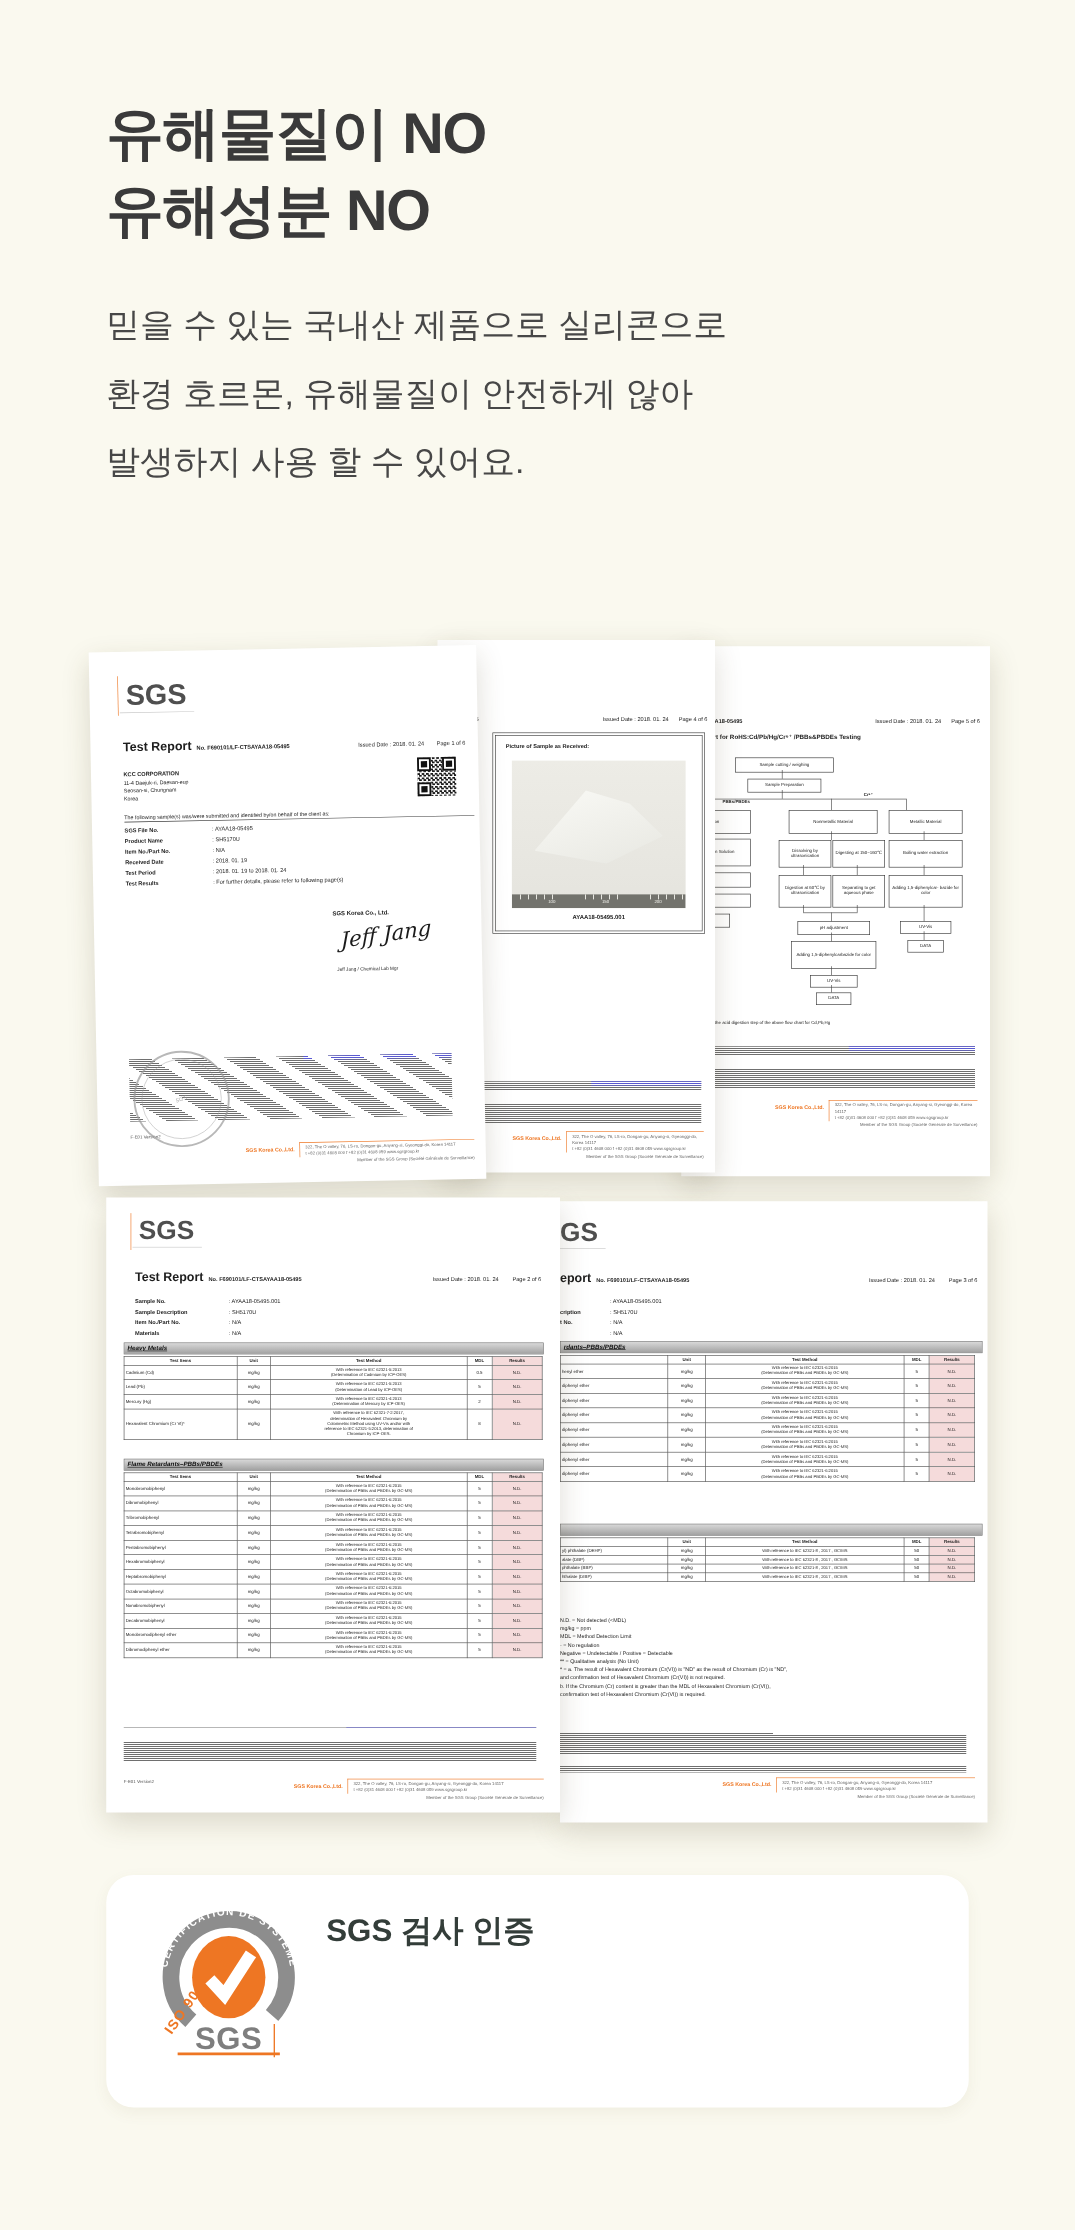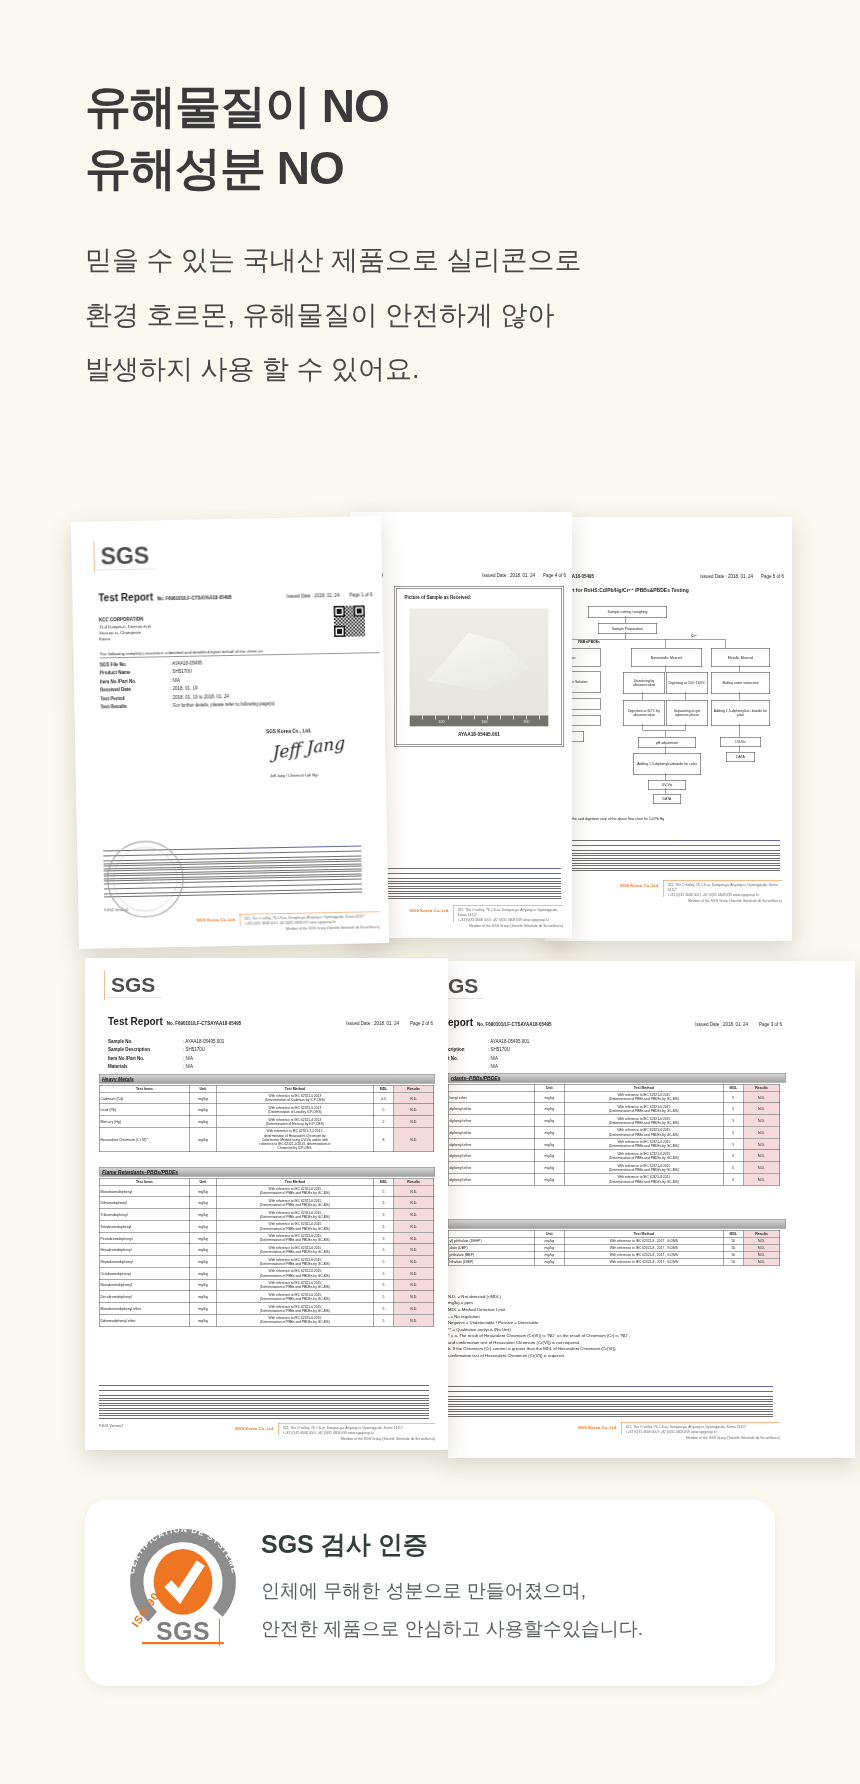--- a/index.html
+++ b/index.html
@@ -481,21 +481,21 @@
       <div class="ftr" style="left:300px;top:930px;width:400px;">
         <div class="frow">
           <span class="co">SGS Korea Co.,Ltd.</span>
           <span class="addr"><span>322, The O valley, 76, LS-ro, Dongan-gu, Anyang-si, Gyeonggi-do, Korea 14117</span><br><span>t +82 (0)31 4608 000  f +82 (0)31 4608 059  www.sgsgroup.kr</span></span>
         </div>
         <div class="member">Member of the SGS Group (Société Générale de Surveillance)</div>
       </div>
     </div>
   </div>
 
-  <div class="doc" style="left:448px;top:961px;width:407px;height:497px;z-index:4;">
+  <div class="doc" style="left:448px;top:961px;width:342px;height:497px;z-index:4;">
     <div class="din" style="width:684px;height:994px;">
       <div class="sgslogo" style="left:-6px;top:26px;font-size:42px;">GS</div>
       <div class="hrow" style="left:0;top:112px;width:668px;">
         <span class="rt">eport</span>
         <span class="rno"><span>No.</span> <span>F690101/LF-CTSAYAA18-05495</span></span>
         <span class="hmeta" style="margin-left:auto;">Issued Date :  2018. 01. 24</span>
         <span class="hmeta" style="margin-left:22px;">Page 3 of 6</span>
       </div>
       <div class="abs" style="left:0;top:152px;width:500px;">
 
@@ -690,20 +690,15 @@
         <textPath href="#arc" startOffset="50%" text-anchor="middle">CERTIFICATION DE SYSTÈME</textPath>
       </text>
       <text x="8" y="122" font-size="12.5" font-weight="bold" fill="#EE7623" transform="rotate(-55 22 114)" letter-spacing="1">ISO 9001</text>
       <ellipse cx="72" cy="78" rx="33" ry="37" fill="#EE7623"></ellipse>
       <path d="M 55 80 L 68 94 L 92 57" fill="none" stroke="#ffffff" stroke-width="11"></path>
       <text x="72" y="143" text-anchor="middle" font-size="28" font-weight="bold" fill="#7e7e7e" letter-spacing="0.5">SGS</text>
       <path d="M 26 147 H 118" stroke="#EE7623" stroke-width="2.5"></path>
       <path d="M 113 120 V 150" stroke="#EE7623" stroke-width="1.2"></path>
     </svg>
     <div class="card-title">SGS 검사 인증</div>
-    <div class="card-body">
-
-    <div>인체에 무해한 성분으로 만들어졌으며,</div>
-        <div>안전한 제품으로 안심하고 사용할수있습니다.</div>
-      </div>
   </div>
 
 </div>
 
 </body></html>

